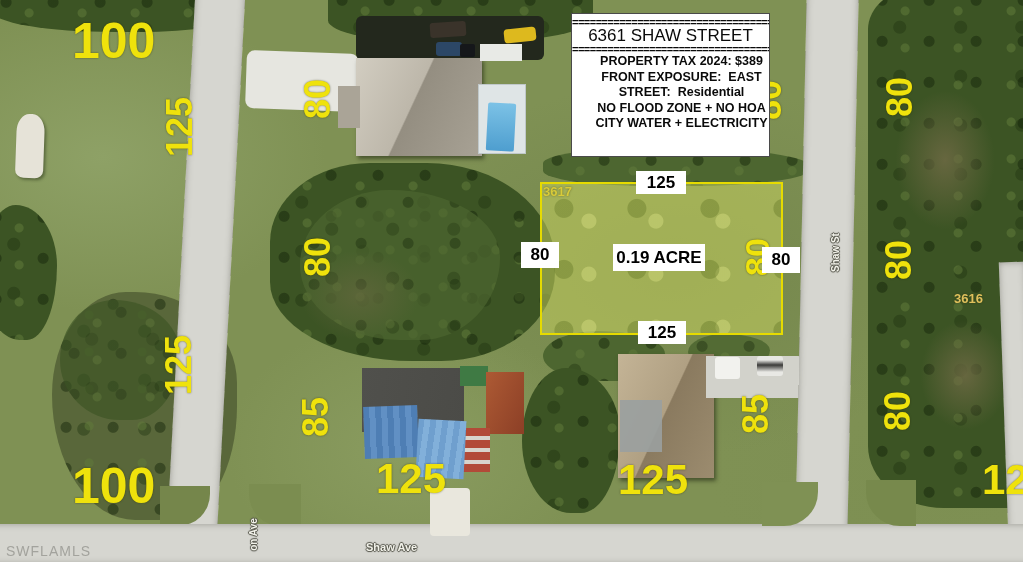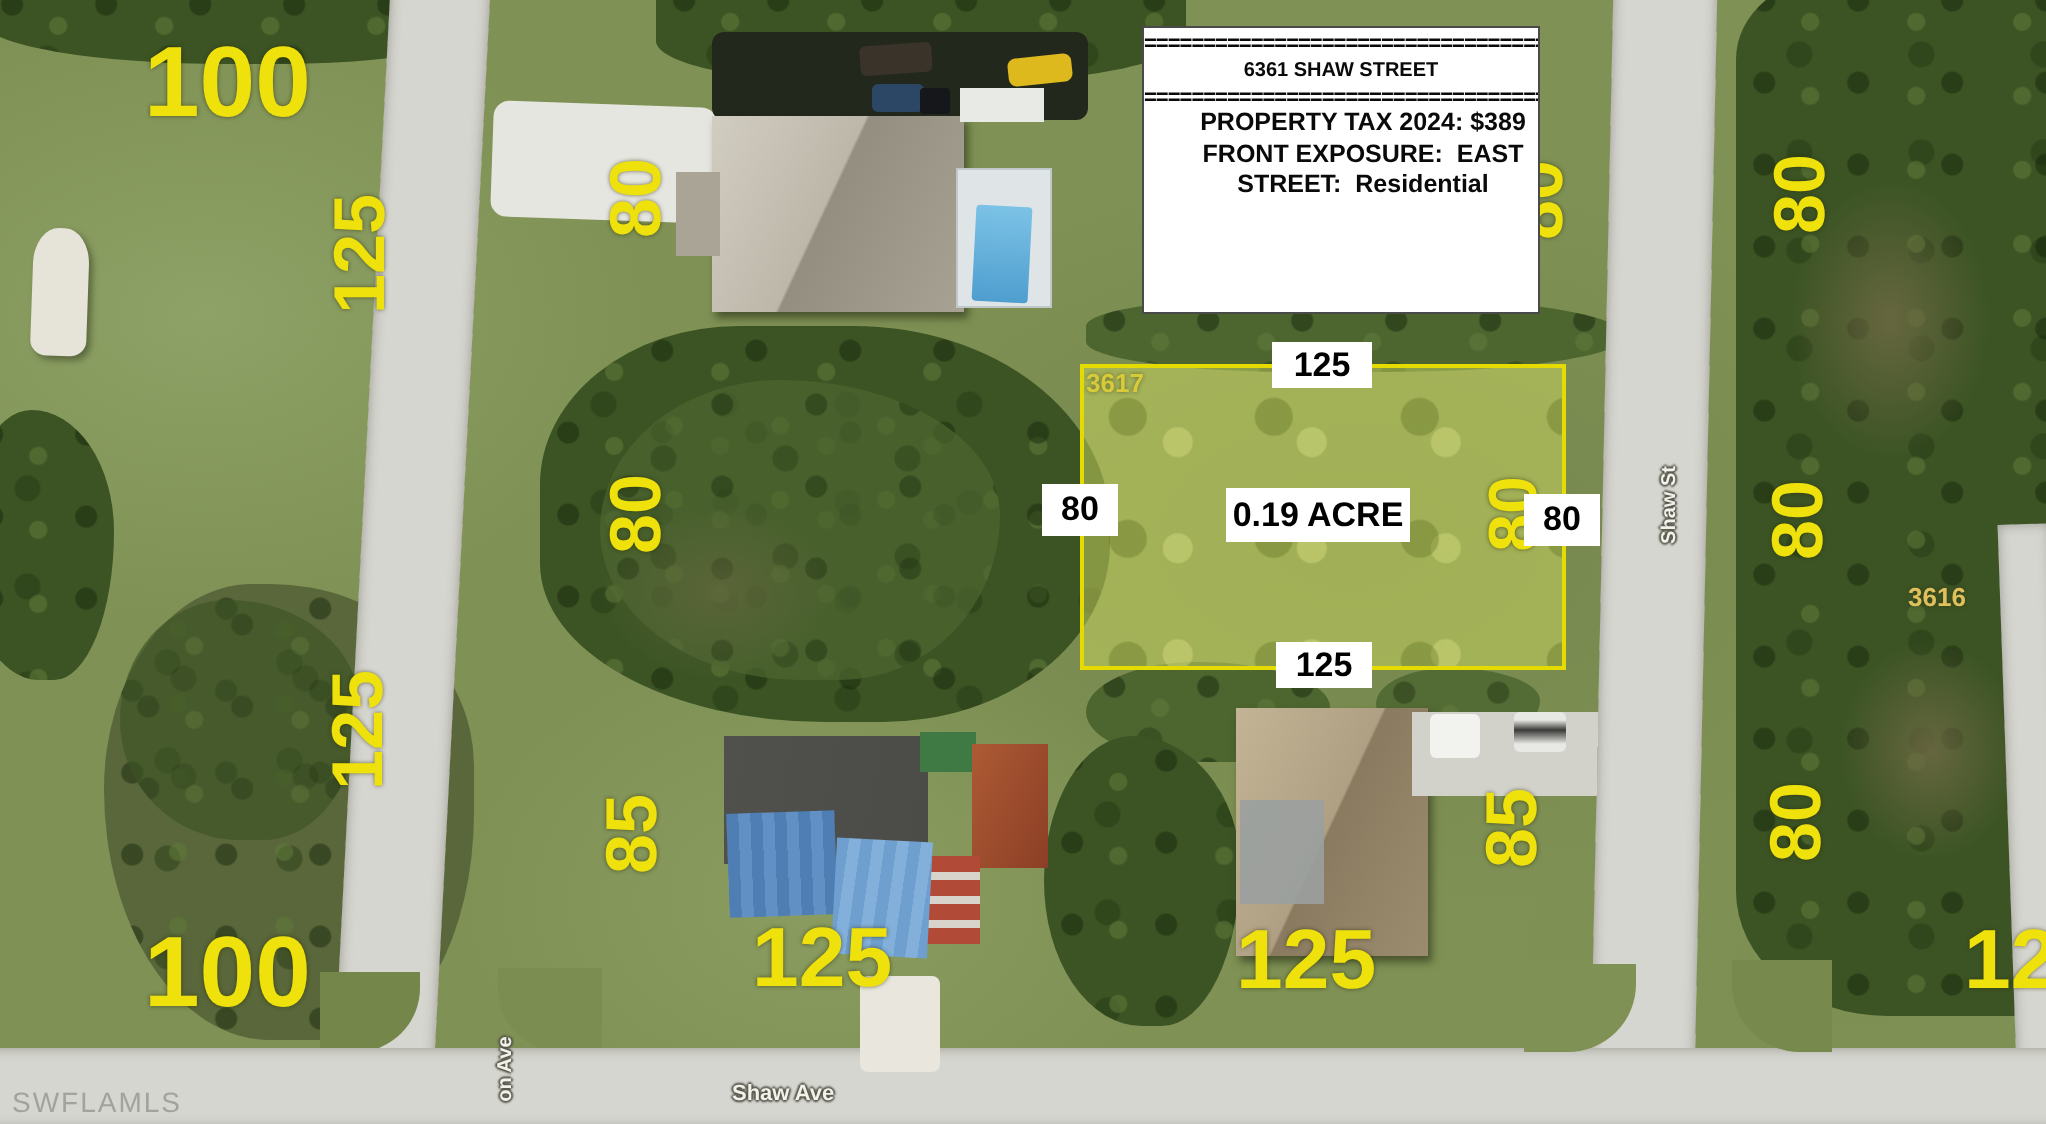--- a/index.html
+++ b/index.html
@@ -41,21 +41,21 @@
   .wlabel{background:#fff;color:#000;font-weight:bold;display:flex;align-items:center;justify-content:center;z-index:7;font-size:17px;}
   .slabel{color:#f2f2ea;font-weight:bold;font-size:10px;text-shadow:-1px 0 1px #55554a,1px 0 1px #55554a,0 -1px 1px #55554a,0 1px 1px #55554a;z-index:6;}
   .sv{width:70px;text-align:center;transform:rotate(-90deg);}
   .lot{border:2px solid #e6db00;background-color:rgba(205,215,95,.5);z-index:5;
        background-image:radial-gradient(circle at 30% 40%, rgba(90,110,30,.35) 0 9px, rgba(0,0,0,0) 10px),
                         radial-gradient(circle at 70% 70%, rgba(230,235,140,.35) 0 7px, rgba(0,0,0,0) 8px);
        background-size:73px 61px,67px 53px;}
   .infobox{left:571px;top:13px;width:199px;height:144px;background:#fff;border:1px solid #4a4a4a;
            z-index:10;text-align:center;color:#0a0a0a;padding-top:3px;overflow:hidden;}
   .infobox .eq{font-weight:bold;font-size:11px;line-height:10px;letter-spacing:-.5px;white-space:nowrap;overflow:hidden;position:static;display:block;}
-  .infobox .addr{font-weight:bold;font-size:10px;line-height:17px;position:static;display:block;white-space:pre;}
+  .infobox .addr{font-weight:normal;font-size:17px;line-height:17px;position:static;display:block;white-space:pre;}
   .infobox .dl{font-weight:bold;font-size:12.5px;line-height:15.5px;position:static;display:block;white-space:pre;margin-left:22px;}
   .watermark{left:6px;top:543px;font-size:14px;color:#a3a39d;letter-spacing:1px;z-index:8;}
 </style>
 </head>
 <body>
 
 <div class="stage">
 
   <div class="veg veg-dark mottle" style="left:-8px;top:-10px;width:245px;height:42px;border-radius:0 0 40% 50%;"></div>
   <div class="veg veg-dark mottle" style="left:-18px;top:205px;width:75px;height:135px;"></div>
@@ -145,15 +145,17 @@
 
   <span class="watermark">SWFLAMLS</span>
 
   <div class="infobox">
     <span class="eq">==================================</span>
     <span class="addr">6361 SHAW STREET</span>
     <span class="eq">==================================</span>
     <span class="dl">PROPERTY TAX 2024: $389</span>
     <span class="dl">FRONT EXPOSURE:  EAST</span>
     <span class="dl">STREET:  Residential</span>
+    <span class="dl">NO FLOOD ZONE + NO HOA</span>
+    <span class="dl">CITY WATER + ELECTRICITY</span>
   </div>
 
 </div>
 
 </body></html>

